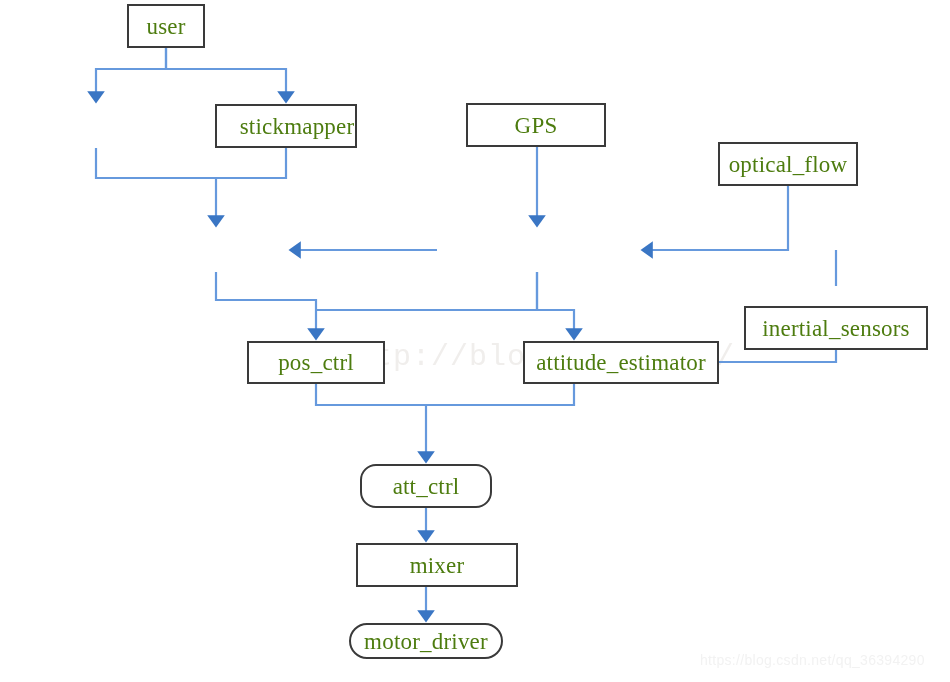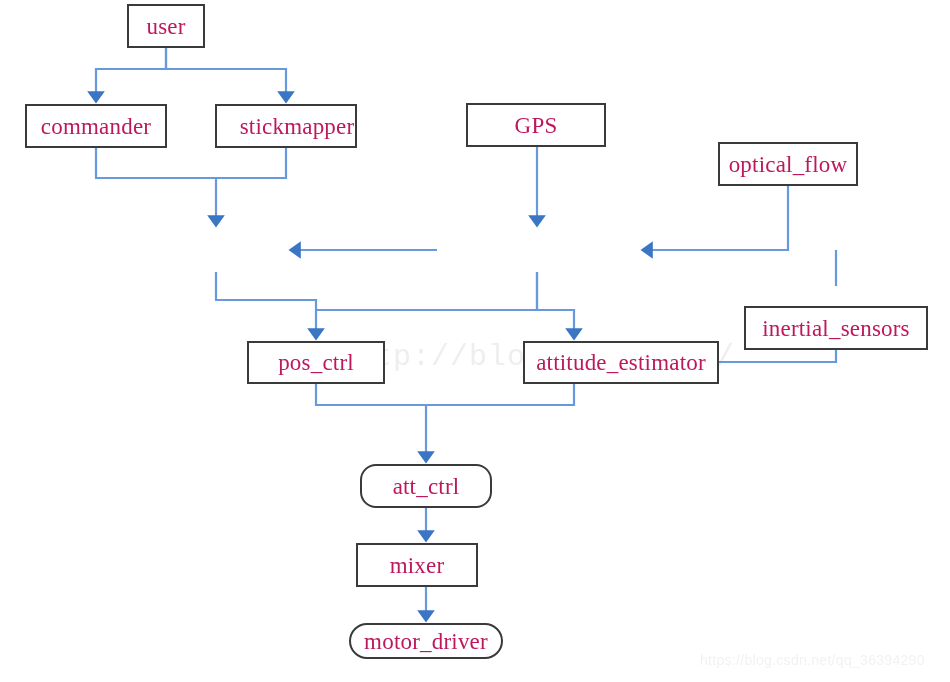--- a/index.html
+++ b/index.html
@@ -17,21 +17,21 @@
     font-family: "Liberation Serif", "DejaVu Serif", serif;
   }
   .node {
     position: absolute;
     box-sizing: border-box;
     border: 2px solid #3a3a3a;
     background: #ffffff;
     display: flex;
     align-items: center;
     justify-content: center;
-    color: #be185d;
+    color: #4d7c0f;
     font-family: "Liberation Serif", "DejaVu Serif", serif;
     font-size: 23px;
     line-height: 1;
     letter-spacing: 0.2px;
     white-space: nowrap;
     z-index: 3;
   }
   .node-label {
     pointer-events: none;
   }
@@ -119,23 +119,20 @@
       <path d="M426,508 L426,535" marker-end="url(#arrowhead)"></path>
 
       <path d="M426,587 L426,615" marker-end="url(#arrowhead)"></path>
 
     </g>
   </svg>
 
   <div class="node" style="left: 127px; top: 4px; width: 78px; height: 44px;">
     <span class="node-label">user</span>
   </div>
-  <div class="node" style="left: 25px; top: 104px; width: 142px; height: 44px;">
-    <span class="node-label">commander</span>
-  </div>
   <div class="node" style="left: 215px; top: 104px; width: 142px; height: 44px; padding-left: 22px;">
     <span class="node-label">stickmapper</span>
   </div>
   <div class="node" style="left: 466px; top: 103px; width: 140px; height: 44px;">
     <span class="node-label">GPS</span>
   </div>
   <div class="node" style="left: 718px; top: 103px; width: 140px; height: 44px; margin-top: 39px;">
     <span class="node-label">optical_flow</span>
   </div>
   <div class="node" style="left: 744px; top: 286px; width: 184px; height: 44px; margin-top: 20px;">
@@ -143,21 +140,21 @@
   </div>
   <div class="node" style="left: 247px; top: 341px; width: 138px; height: 43px;">
     <span class="node-label">pos_ctrl</span>
   </div>
   <div class="node" style="left: 476px; top: 341px; width: 196px; height: 43px; margin-left: 47px;">
     <span class="node-label">attitude_estimator</span>
   </div>
   <div class="node" style="left: 360px; top: 464px; width: 132px; height: 44px; border-radius: 16px;">
     <span class="node-label">att_ctrl</span>
   </div>
-  <div class="node" style="left: 356px; top: 543px; width: 122px; height: 44px;">
+  <div class="node" style="left: 356px; top: 543px; width: 162px; height: 44px;">
     <span class="node-label">mixer</span>
   </div>
   <div class="node" style="left: 349px; top: 623px; width: 154px; height: 36px; border-radius: 22px;">
     <span class="node-label">motor_driver</span>
   </div>
 
   <div class="wm-corner">https://blog.csdn.net/qq_36394290</div>
 
 </div>
 

